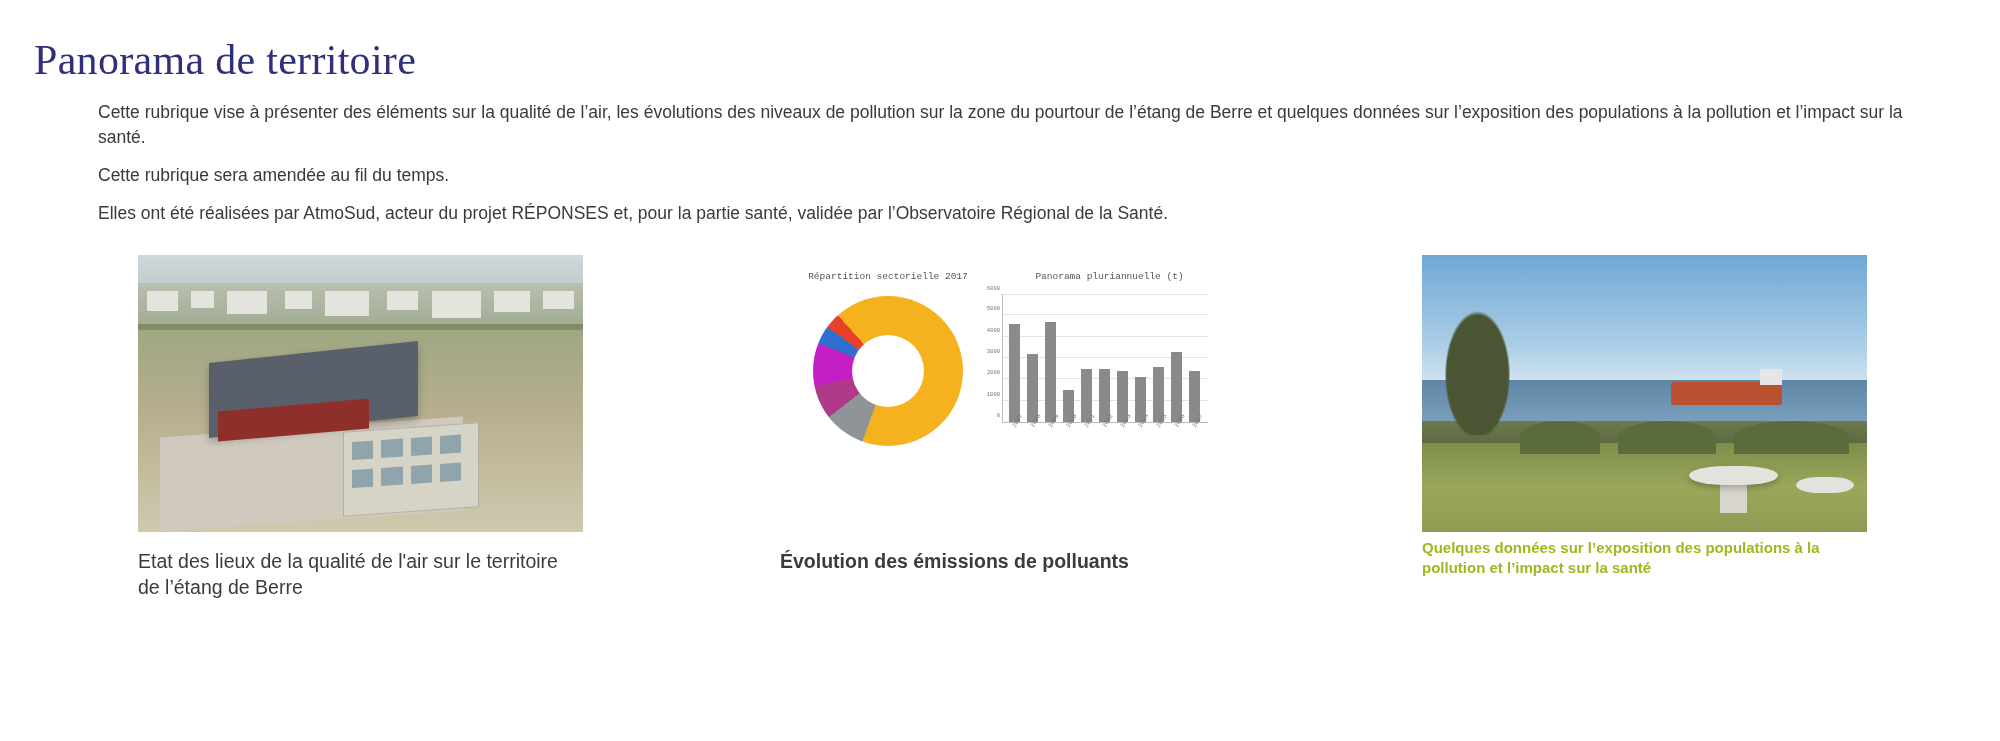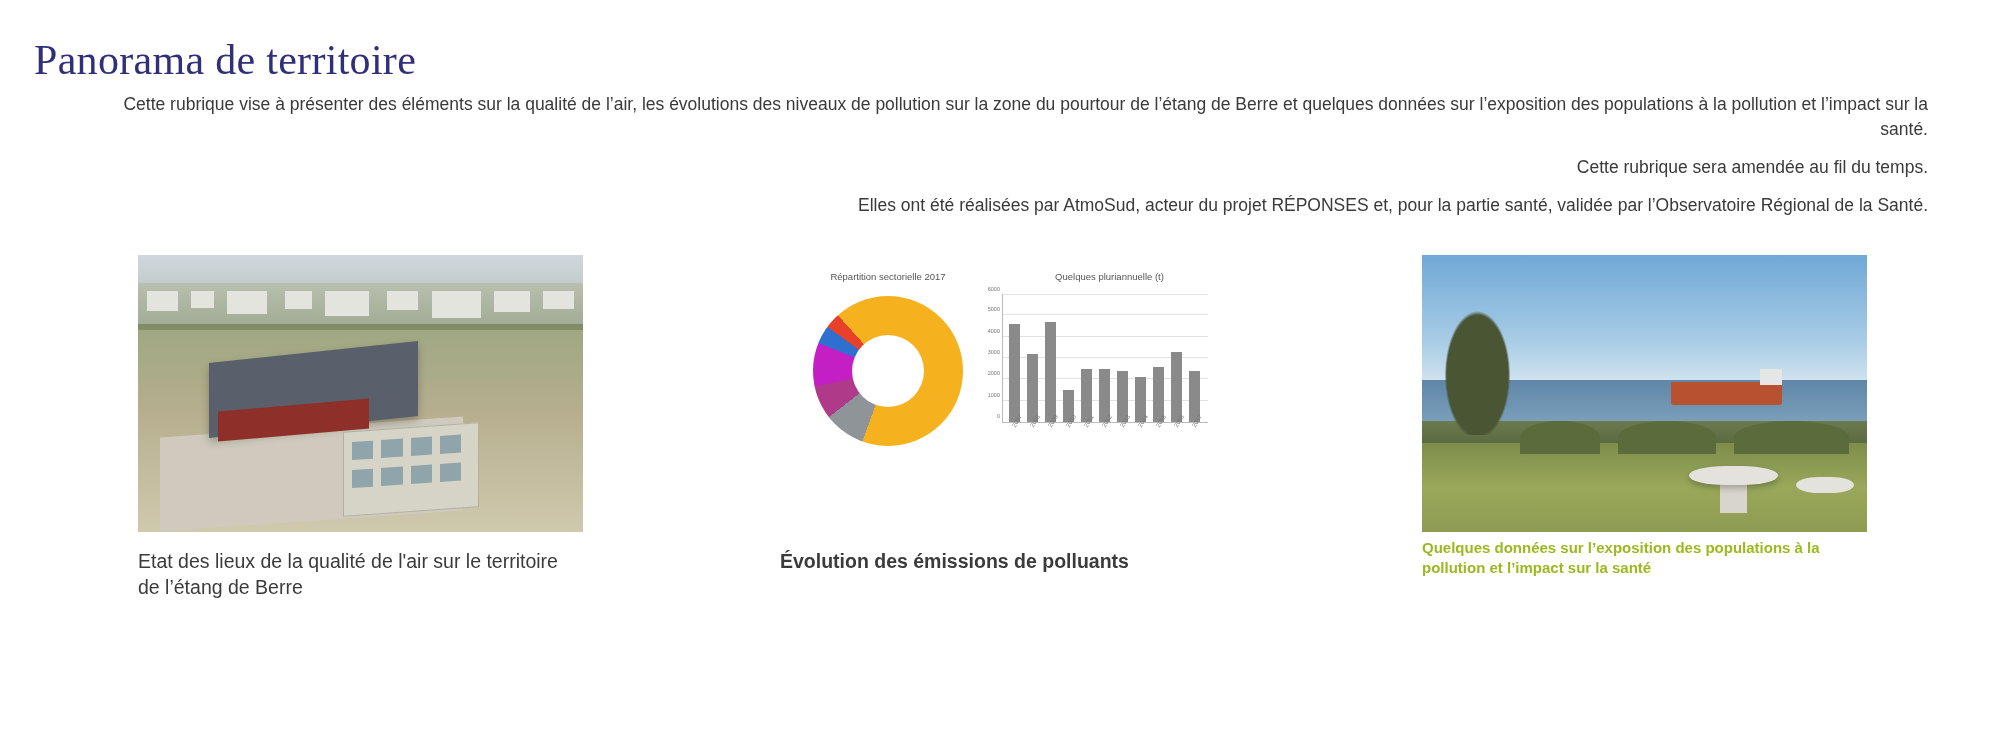--- a/index.html
+++ b/index.html
@@ -30,25 +30,24 @@
     letter-spacing: 0.3px;
     font-weight: 400;
   }
   .intro {
     position: absolute;
     left: 98px;
     top: 92px;
     width: 1830px;
   }
   .intro p {
-    margin: 0 0 13px 0;
+    margin: 8px 0 13px 0;
     font-size: 17.5px;
     line-height: 1.42;
     color: #3a3a3a;
-    text-align: right;
   }
   .cards {
     position: absolute;
     left: 0;
     top: 255px;
     width: 2000px;
     height: 430px;
   }
   .card {
     position: absolute;
@@ -127,21 +126,21 @@
   }
   .aerial .bld2 s {
     position:absolute; background:#8fa4ab; display:block;
   }
   .aerial .road {
     position:absolute; left:0; top:30%; width:100%; height:4%;
     background:#b7b7ad; transform: skewY(-2deg);
   }
 
   
-  .charts { position:absolute; inset:0; background:#ffffff; }
+  .charts { position:absolute; inset:0; background:#ffffff;font-family:Liberation Mono, monospace; }
   .chart-box { position:absolute; }
   .chart-cap {
     font-size: 9.5px; color:#555; text-align:center; white-space:nowrap;
   }
   .donut-wrap { position:absolute; left:8px; top:16px; width:200px; }
   .donut {
     margin: 14px auto 0 auto;
     width: 150px; height: 150px; border-radius: 50%;
     background: conic-gradient(
       #f5b21e 0deg 200deg,
@@ -285,21 +284,21 @@
 
     <div class="card card-2">
       <div class="thumb plain">
         <div class="charts">
           <div class="chart-box donut-wrap">
             <div class="chart-cap">Répartition sectorielle 2017</div>
             <div class="donut"></div>
           </div>
 
           <div class="chart-box bars-wrap">
-            <div class="chart-cap">Quelques pluriannuelle (t)</div>
+            <div class="chart-cap">Panorama pluriannuelle (t)</div>
             <div class="bars-frame">
               <div class="grid" style="bottom:16.6%"></div>
               <div class="grid" style="bottom:33.3%"></div>
               <div class="grid" style="bottom:50%"></div>
               <div class="grid" style="bottom:66.6%"></div>
               <div class="grid" style="bottom:83.3%"></div>
               <div class="grid" style="bottom:99.5%"></div>
 
               <span class="ylab" style="bottom:0%">0</span>
               <span class="ylab" style="bottom:16.6%">1000</span>

